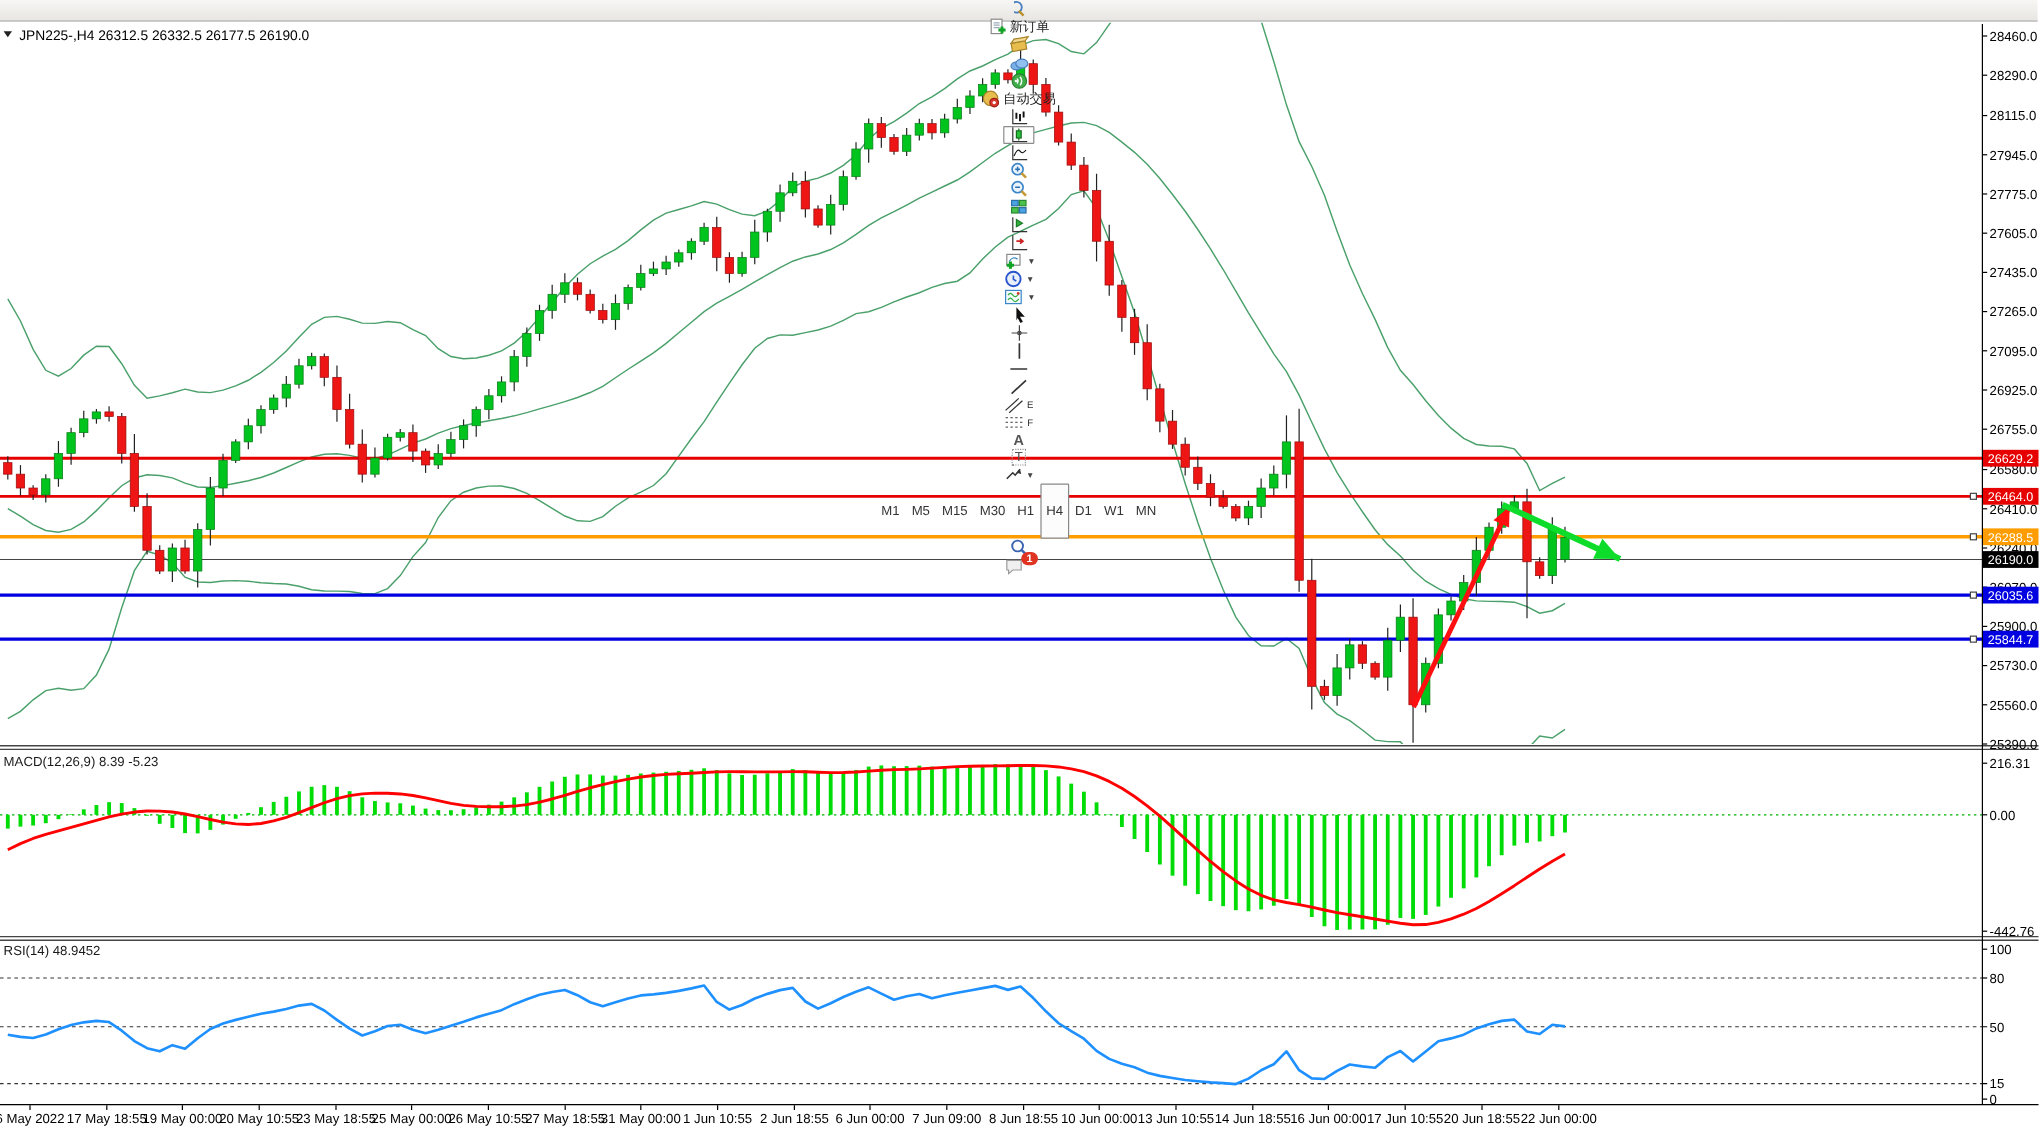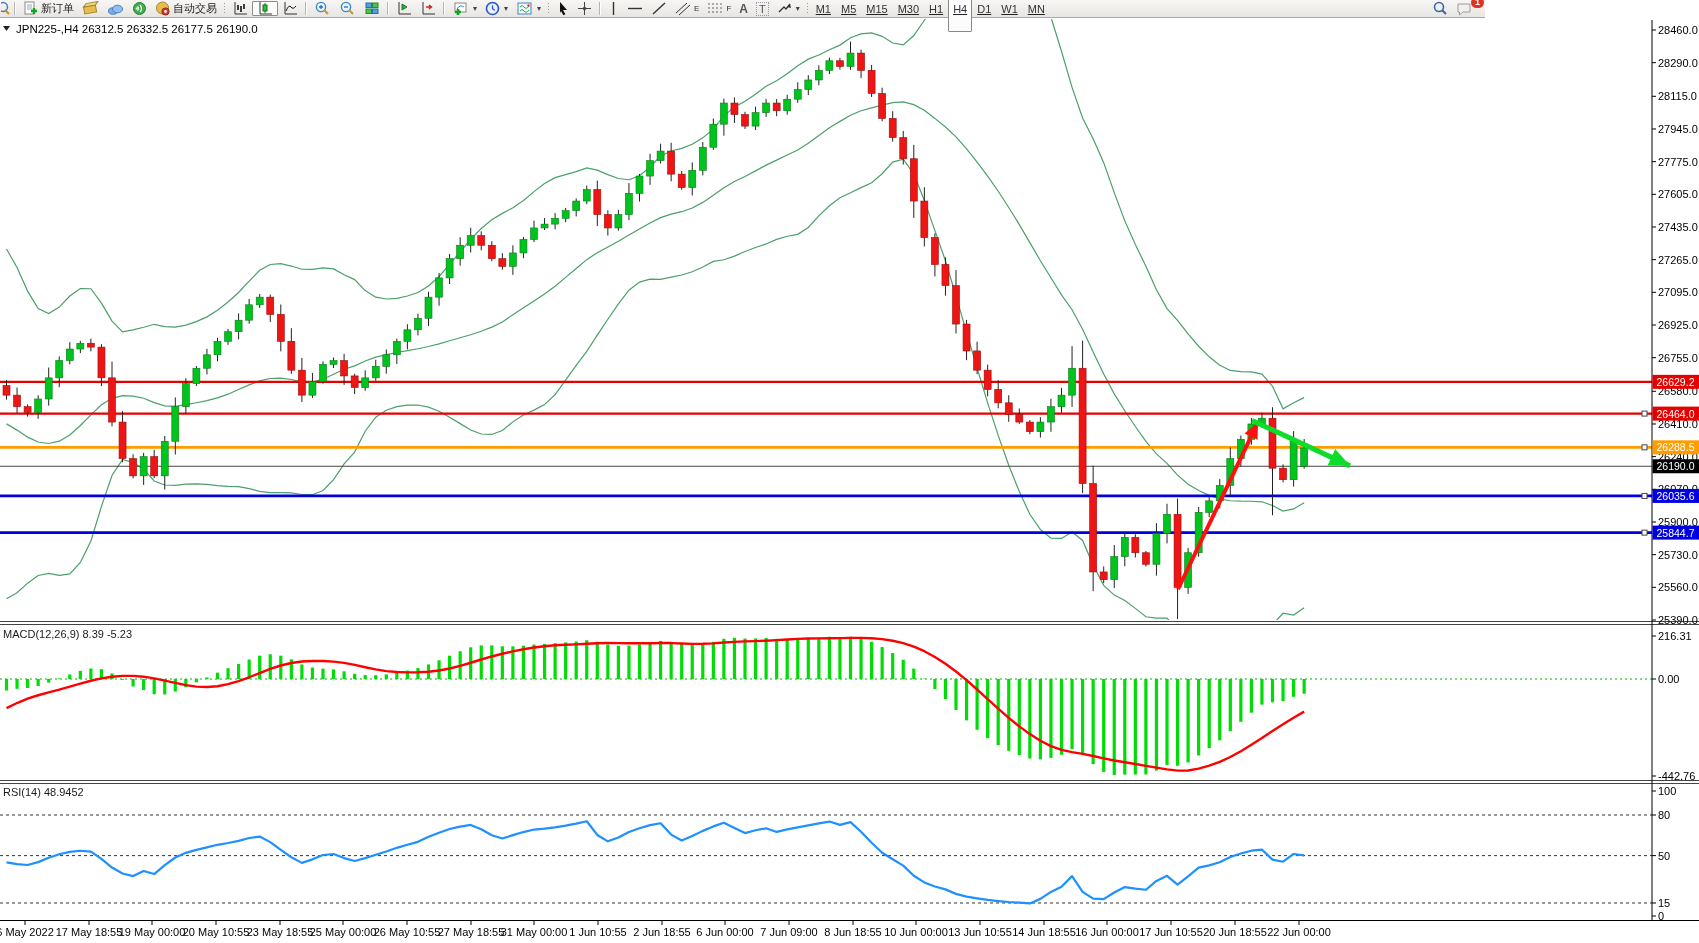--- a/index.html
+++ b/index.html
@@ -1,22 +1,22 @@
 <!DOCTYPE html>
 <html><head>
 <meta charset="utf-8">
 <style>
   html,body{margin:0;padding:0;background:#fff;}
   #app{position:relative;width:1699px;height:943px;overflow:hidden;background:#fff;
        font-family:"Liberation Sans",sans-serif;-webkit-font-smoothing:antialiased;}
   
-  .toolbar{position:absolute;left:0;top:0;width:1485px;height:17px;
+  .toolbar{position:absolute;left:0;top:0;width:1698px;height:17px;
     background:linear-gradient(#f7f6f4,#e8e6e2);
     border-bottom:1px solid #a9a9a9;display:flex;align-items:center;z-index:5;
-    font-size:11px;color:#222;white-space:nowrap;}
+    font-size:11px;color:#222;white-space:nowrap;flex-direction:column;}
   .tbtn{height:15px;display:flex;align-items:center;gap:3px;padding:0 4px;cursor:default;}
   .tbtn.active{background:#fdfdfd;border:1px solid #8d8d8d;height:13px;border-radius:1px;}
   .sep{width:1px;height:13px;background:#b5b5b5;border-right:1px solid #fff;margin:0 3px;}
   .grip{width:3px;height:13px;margin:0 2px;
     background-image:radial-gradient(#9a9a9a 40%,transparent 41%);background-size:3px 3px;}
   .caret{font-size:8px;color:#444;margin-left:1px;}
   .tf{padding:1px 5px;color:#333;}
   .tf.active{background:#fcfcfc;border:1px solid #888;border-radius:1px;padding:16px 4px;}
   .spacer{flex:1;}
   .notif{position:relative;margin-right:8px;}
@@ -211,21 +211,21 @@
     </span>
     <span class="tbtn">
       <svg width="15" height="15">
           <path d="M2 11l5-5 2 2 4-5" fill="none" stroke="#333" stroke-width="1.3"></path>
           <path d="M13 3l1 4-4-1z" fill="#333"></path>
         </svg>
       <span class="caret">▾</span>
     </span>
     <span class="grip"></span>
 
-    <span id="tf-strip" style="display:flex;align-items:center;text-decoration:underline;">
+    <span id="tf-strip" style="display:flex;align-items:center;">
         <span class="tf">M1</span>
         <span class="tf">M5</span>
         <span class="tf">M15</span>
         <span class="tf">M30</span>
         <span class="tf">H1</span>
         <span class="tf active">H4</span>
         <span class="tf">D1</span>
         <span class="tf">W1</span>
         <span class="tf">MN</span>
       </span>

